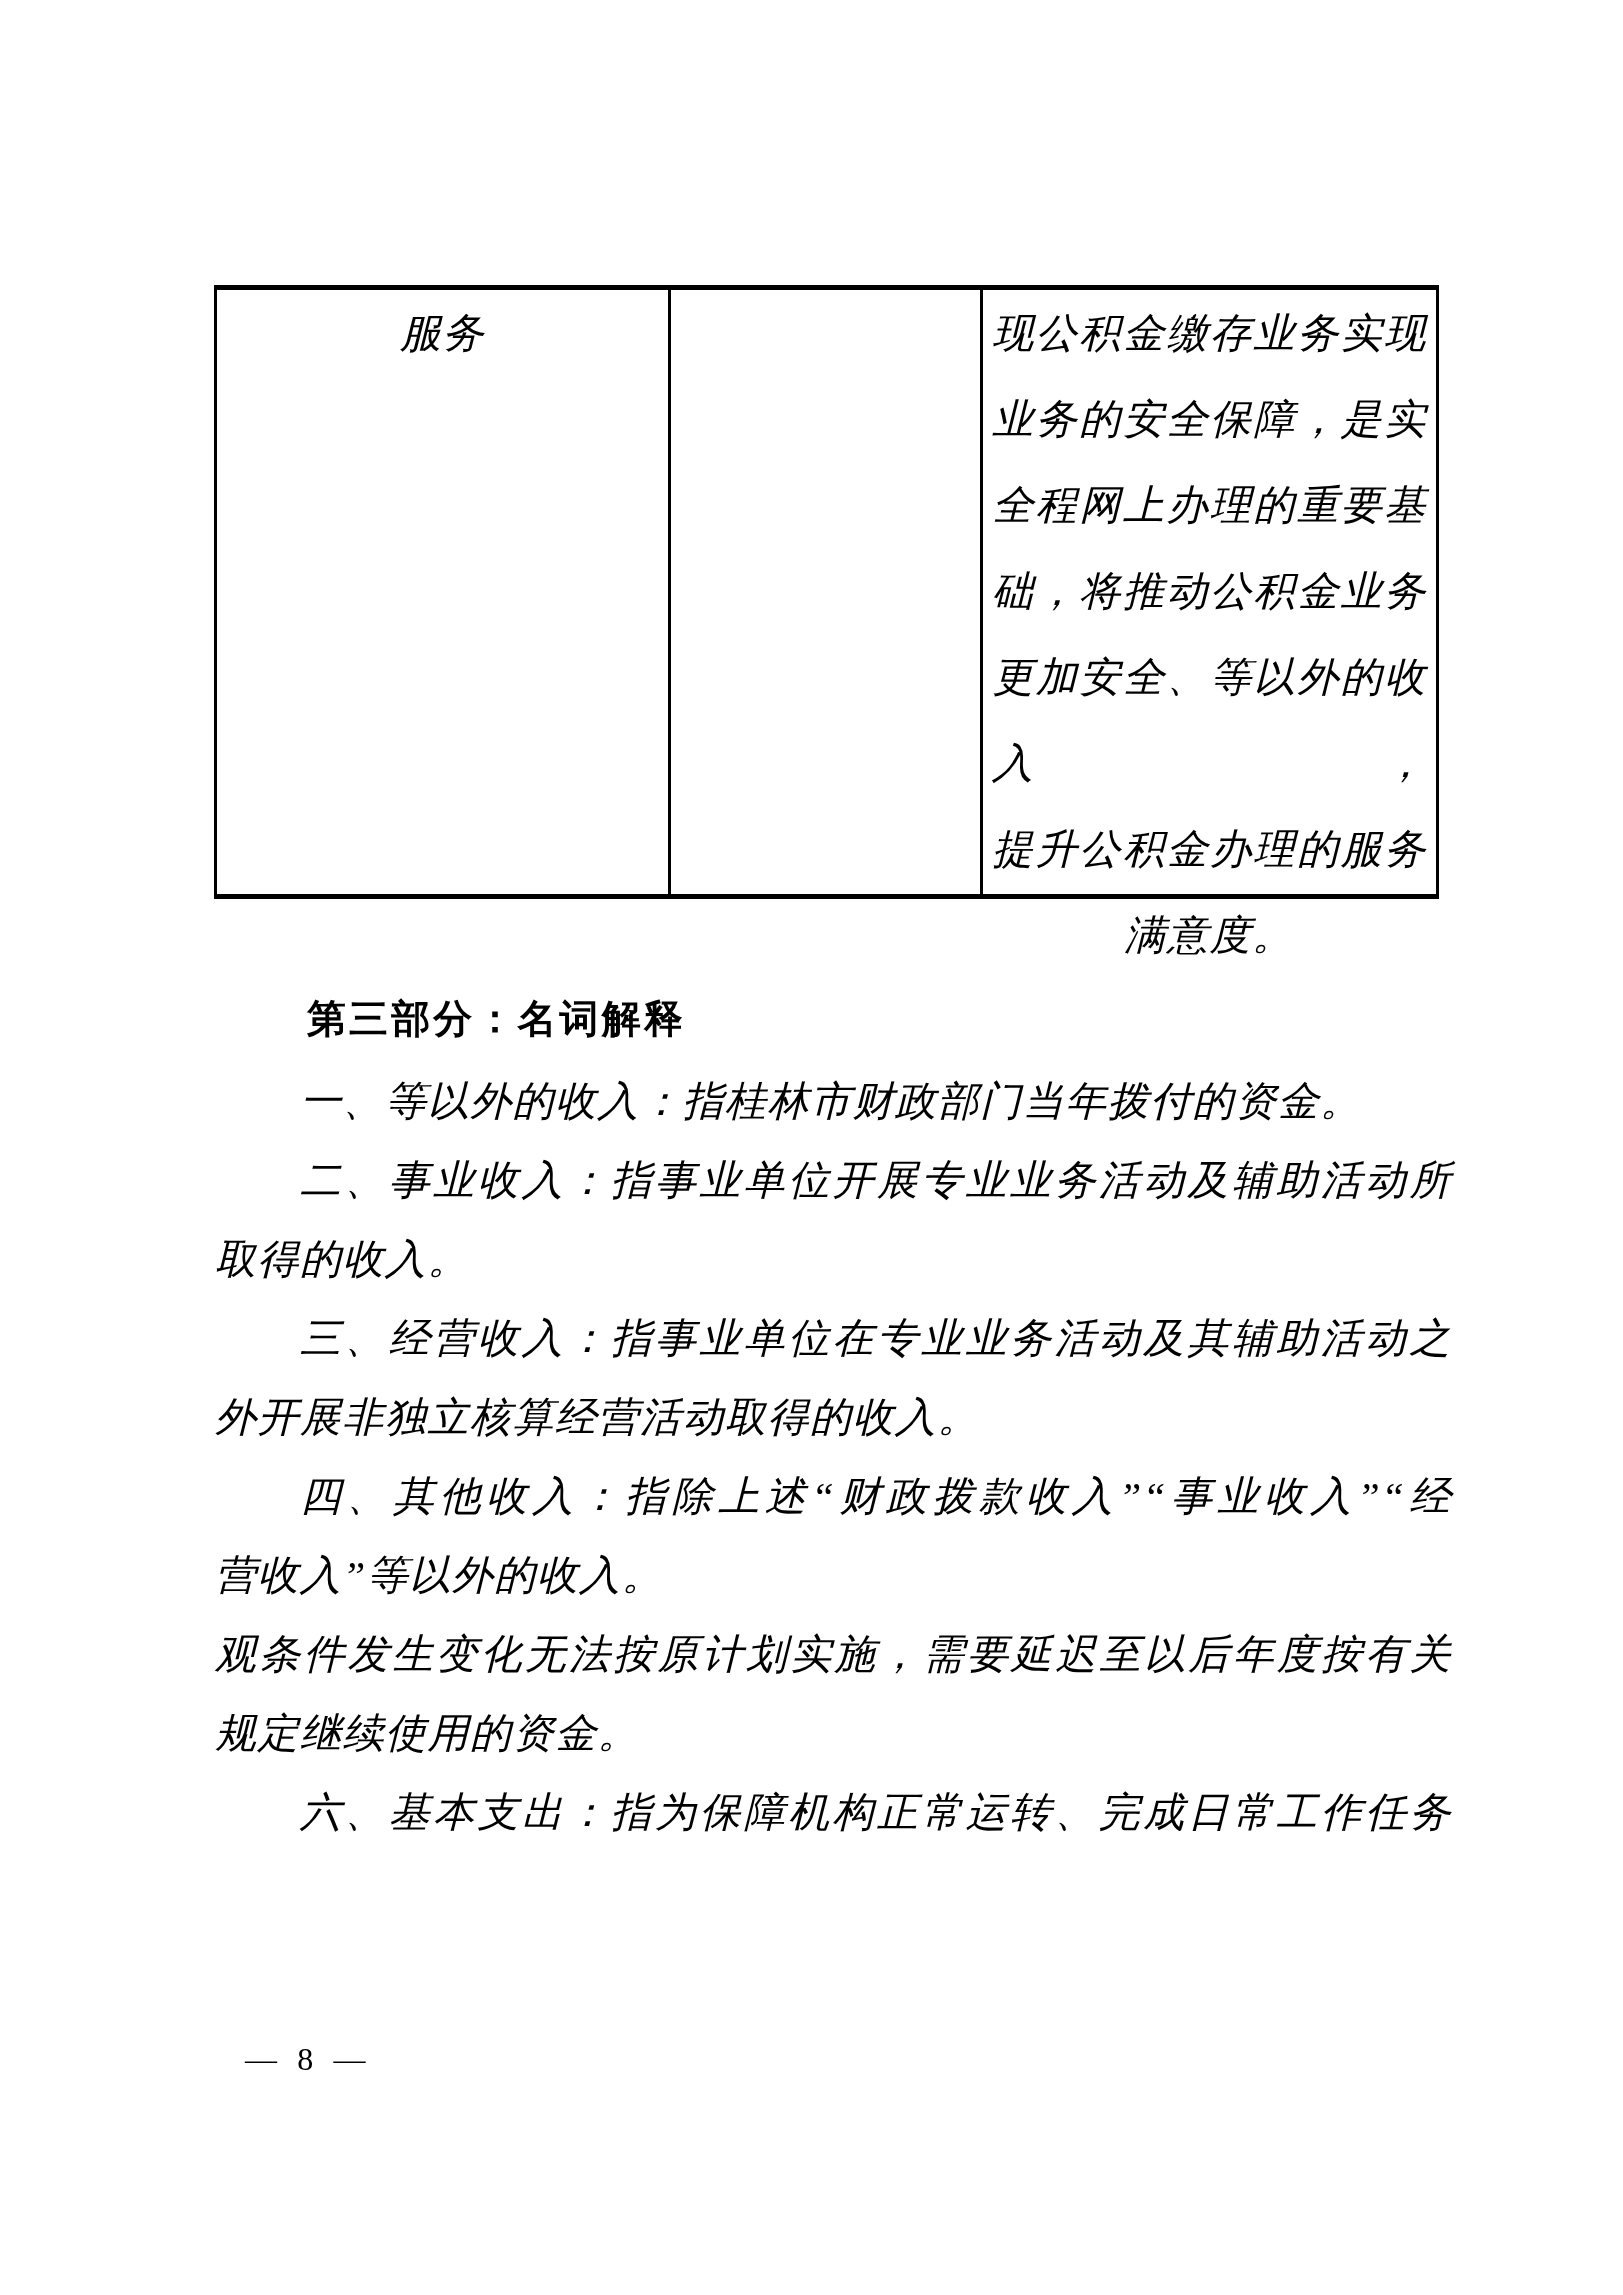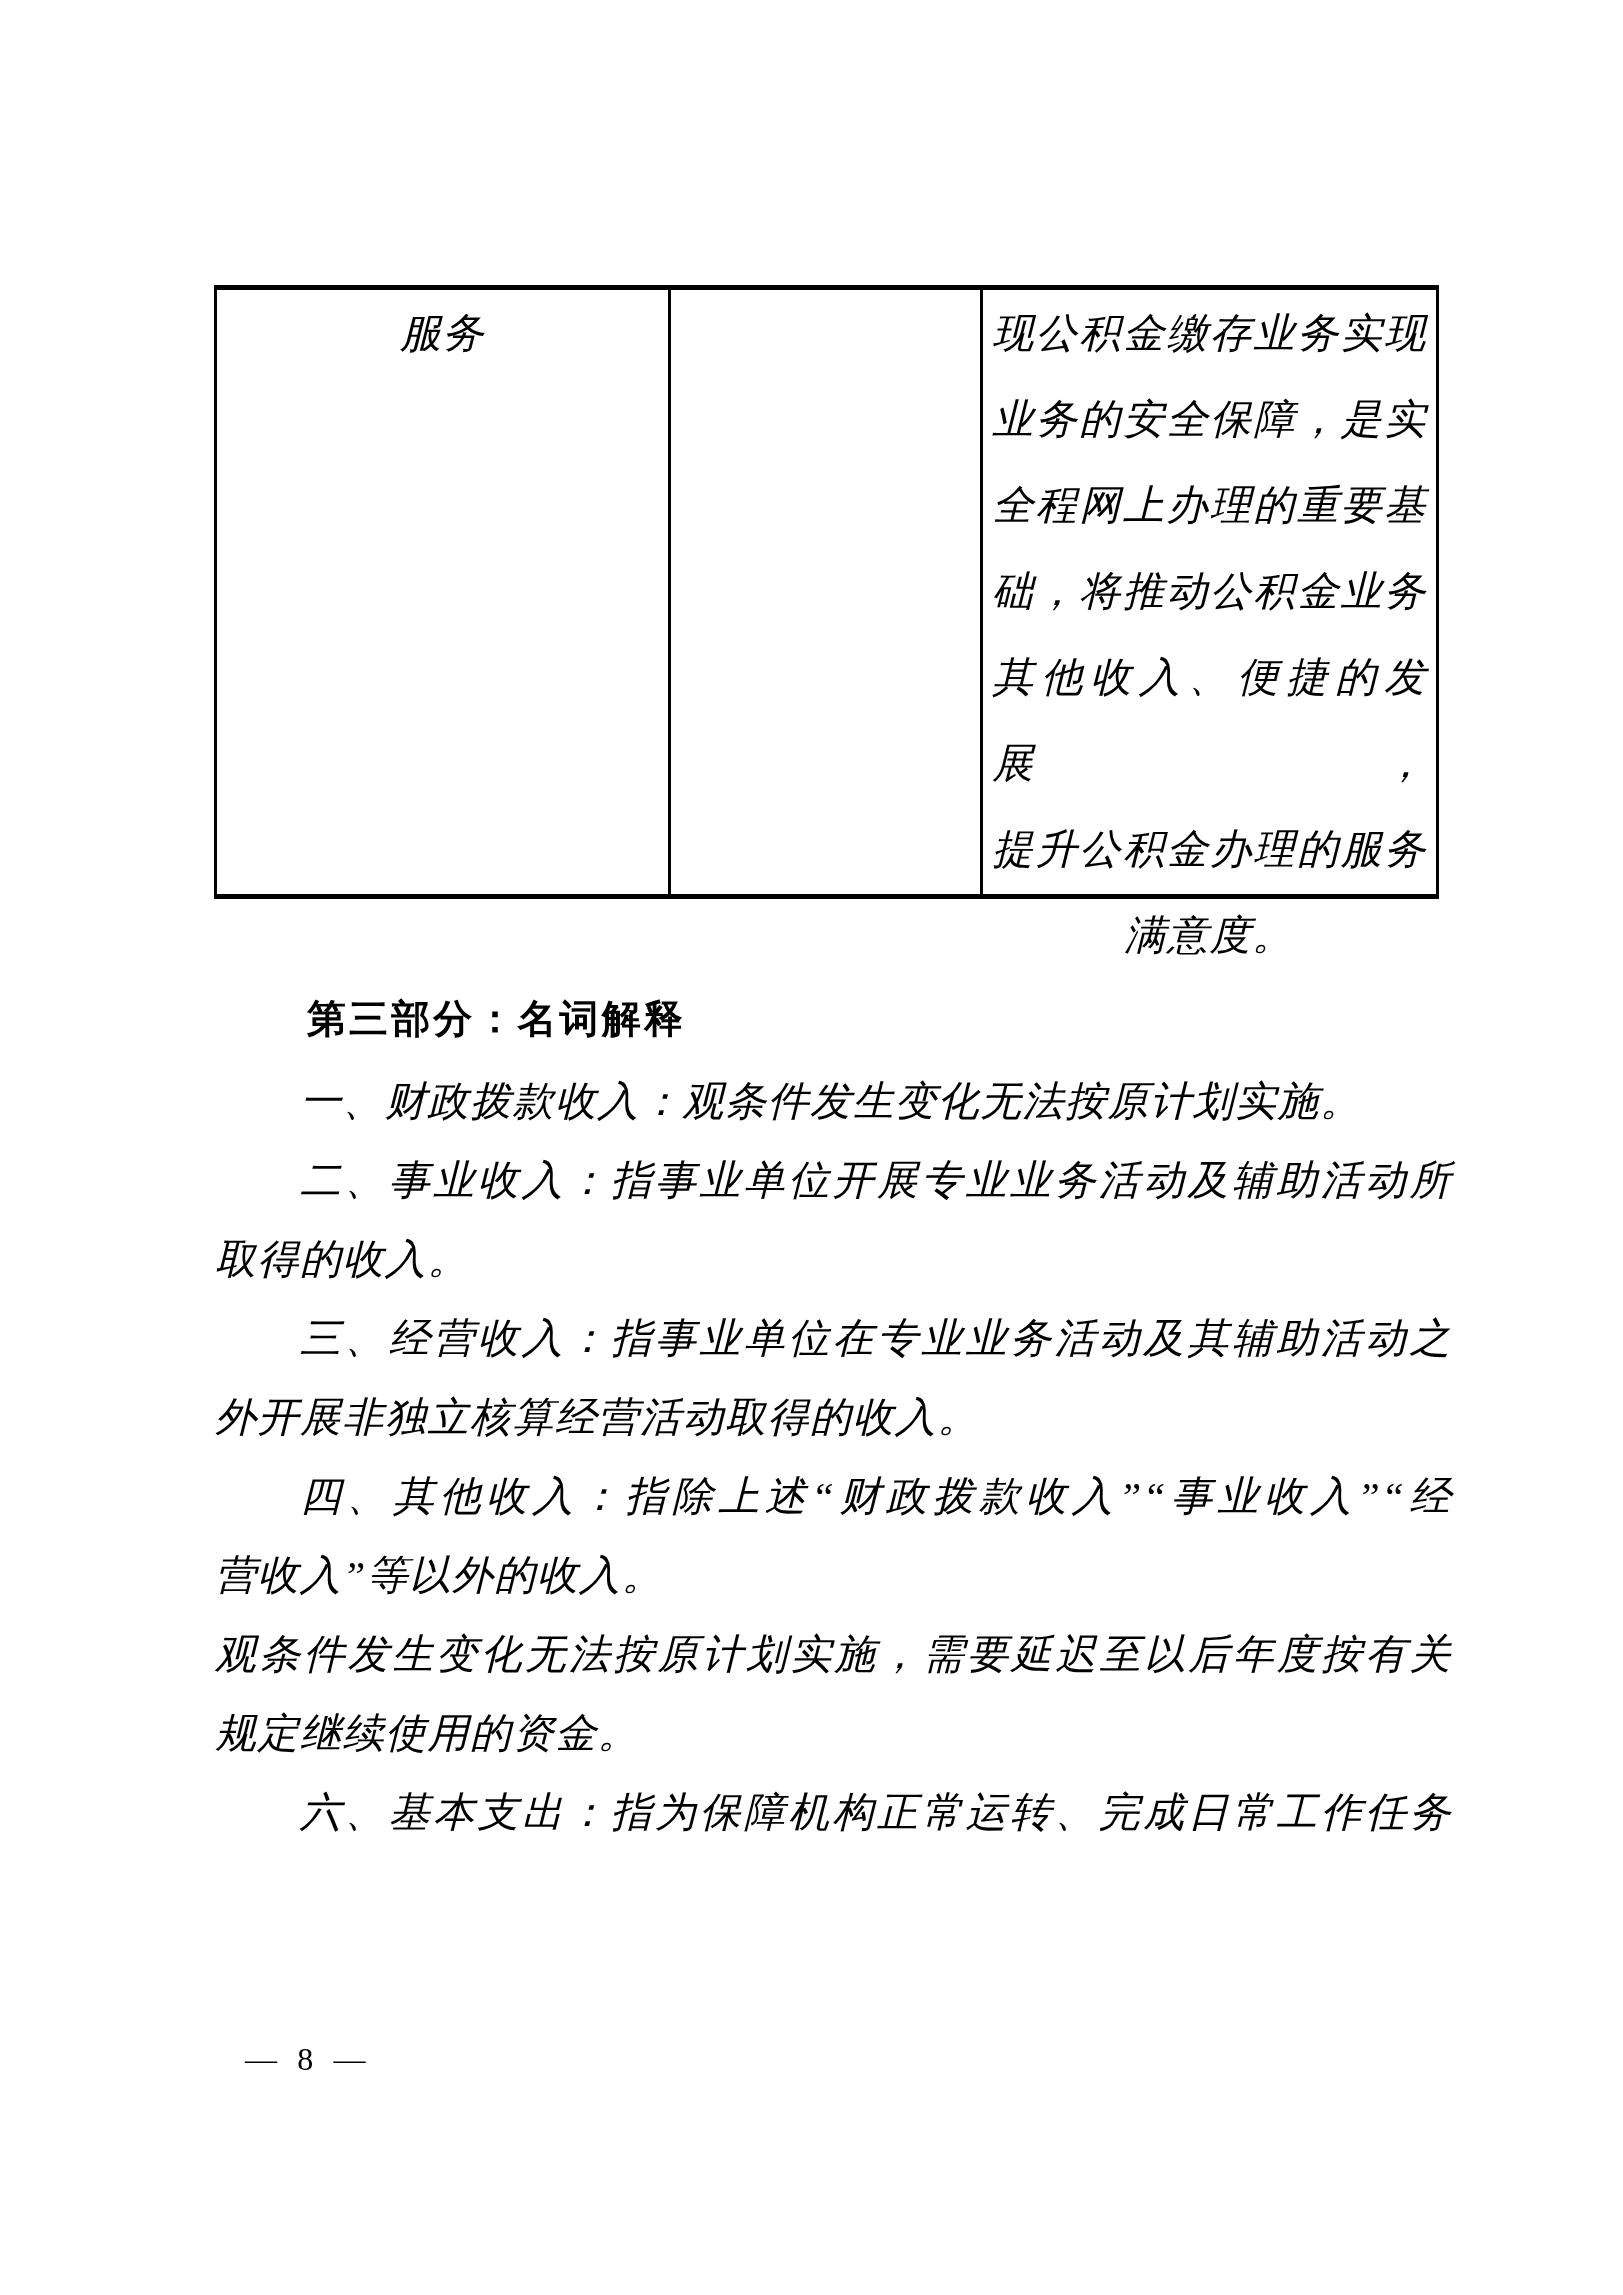--- a/index.html
+++ b/index.html
@@ -85,30 +85,30 @@
     <div class="tline">服务</div>
   </div>
   <div class="tcol tcol-2 cjk">
     <div class="tline"></div>
   </div>
   <div class="tcol tcol-3 cjk">
     <div class="tline">现公积金缴存业务实现</div>
     <div class="tline">业务的安全保障，是实</div>
     <div class="tline">全程网上办理的重要基</div>
     <div class="tline">础，将推动公积金业务</div>
-    <div class="tline">其他收入、便捷的发展，</div>
+    <div class="tline">更加安全、等以外的收入，</div>
     <div class="tline">提升公积金办理的服务</div>
     <div class="tline tline-end">满意度。</div>
   </div>
 </div>
 
 <div class="glossary">
   <div class="gline section-heading">第三部分：名词解释</div>
 
-  <div class="gline cjk end indent">一、财政拨款收入：观条件发生变化无法按原计划实施。</div>
+  <div class="gline cjk end indent">一、等以外的收入：指桂林市财政部门当年拨付的资金。</div>
   <div class="gline cjk full indent">二、事业收入：指事业单位开展专业业务活动及辅助活动所</div>
   <div class="gline cjk end">取得的收入。</div>
   <div class="gline cjk full indent">三、经营收入：指事业单位在专业业务活动及其辅助活动之</div>
   <div class="gline cjk end">外开展非独立核算经营活动取得的收入。</div>
   <div class="gline cjk full indent">四、其他收入：指除上述“财政拨款收入”“事业收入”“经</div>
   <div class="gline cjk end">营收入”等以外的收入。</div>
   <div class="gline cjk full">观条件发生变化无法按原计划实施，需要延迟至以后年度按有关</div>
   <div class="gline cjk end">规定继续使用的资金。</div>
   <div class="gline cjk full indent">六、基本支出：指为保障机构正常运转、完成日常工作任务</div>
 </div>

